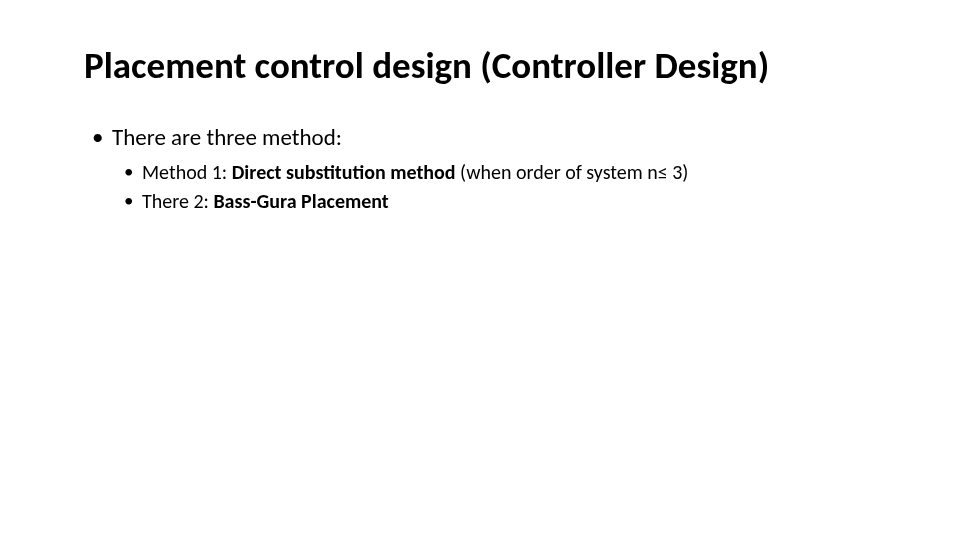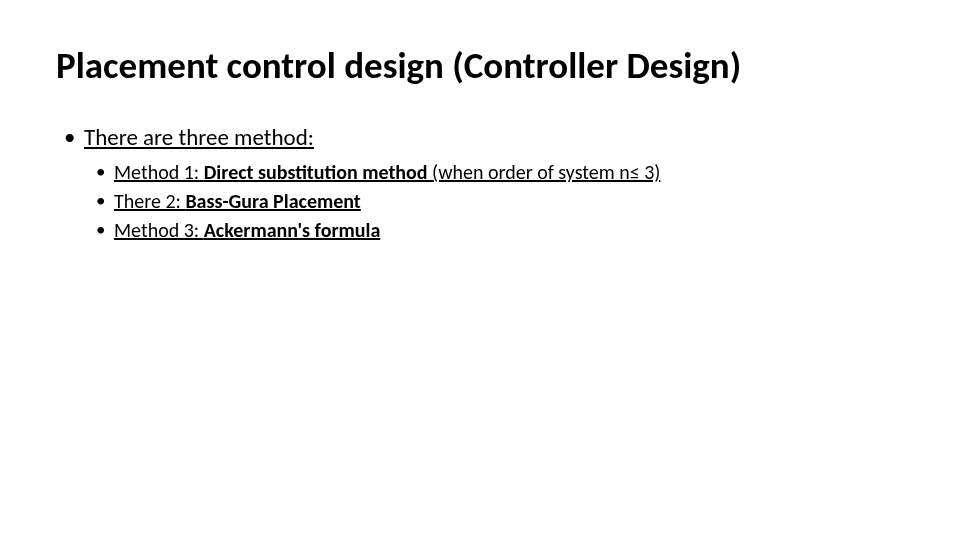--- a/index.html
+++ b/index.html
@@ -9,42 +9,41 @@
     height: 540px;
     background: #ffffff;
     font-family: Calibri, "Segoe UI", Arial, sans-serif;
     color: #000000;
   }
   .slide {
     position: relative;
     width: 960px;
     height: 540px;
     box-sizing: border-box;
-    padding: 44px 60px 0 56px;
+    padding: 44px 60px 0 84px;
   }
   .title {
     font-size: 37px;
     font-weight: 700;
     letter-spacing: 0px;
     margin: 0 0 34px 0;
     line-height: 1.2;
   }
   .outer-list {
     list-style: none;
     padding: 0 0 0 28px;
     margin: 0;
   }
   .outer-list > li {
     position: relative;
     font-size: 23px;
     font-weight: 400;
     color: #000;
     line-height: 1.35;
     margin-bottom: 4px;
-    text-decoration: underline;
   }
   .outer-list > li::before {
     content: "•";
     position: absolute;
     left: -20px;
     top: 0;
     font-size: 23px;
   }
   .inner-list {
     list-style: none;
@@ -75,19 +74,16 @@
   <ul class="outer-list">
     <li>
       <span>There are three method:</span>
       <ul class="inner-list">
         <li>
           <span>Method 1: </span><span class="bold">Direct substitution method </span><span>(when order of system n≤ 3)</span>
         </li>
         <li>
           <span>There 2: </span><span class="bold">Bass-Gura Placement</span><span></span>
         </li>
-        <li>
-          <span>Method 3: </span><span class="bold">Ackermann's formula</span><span></span>
-        </li>
       </ul>
     </li>
   </ul>
 </div>
 
 </body></html>

